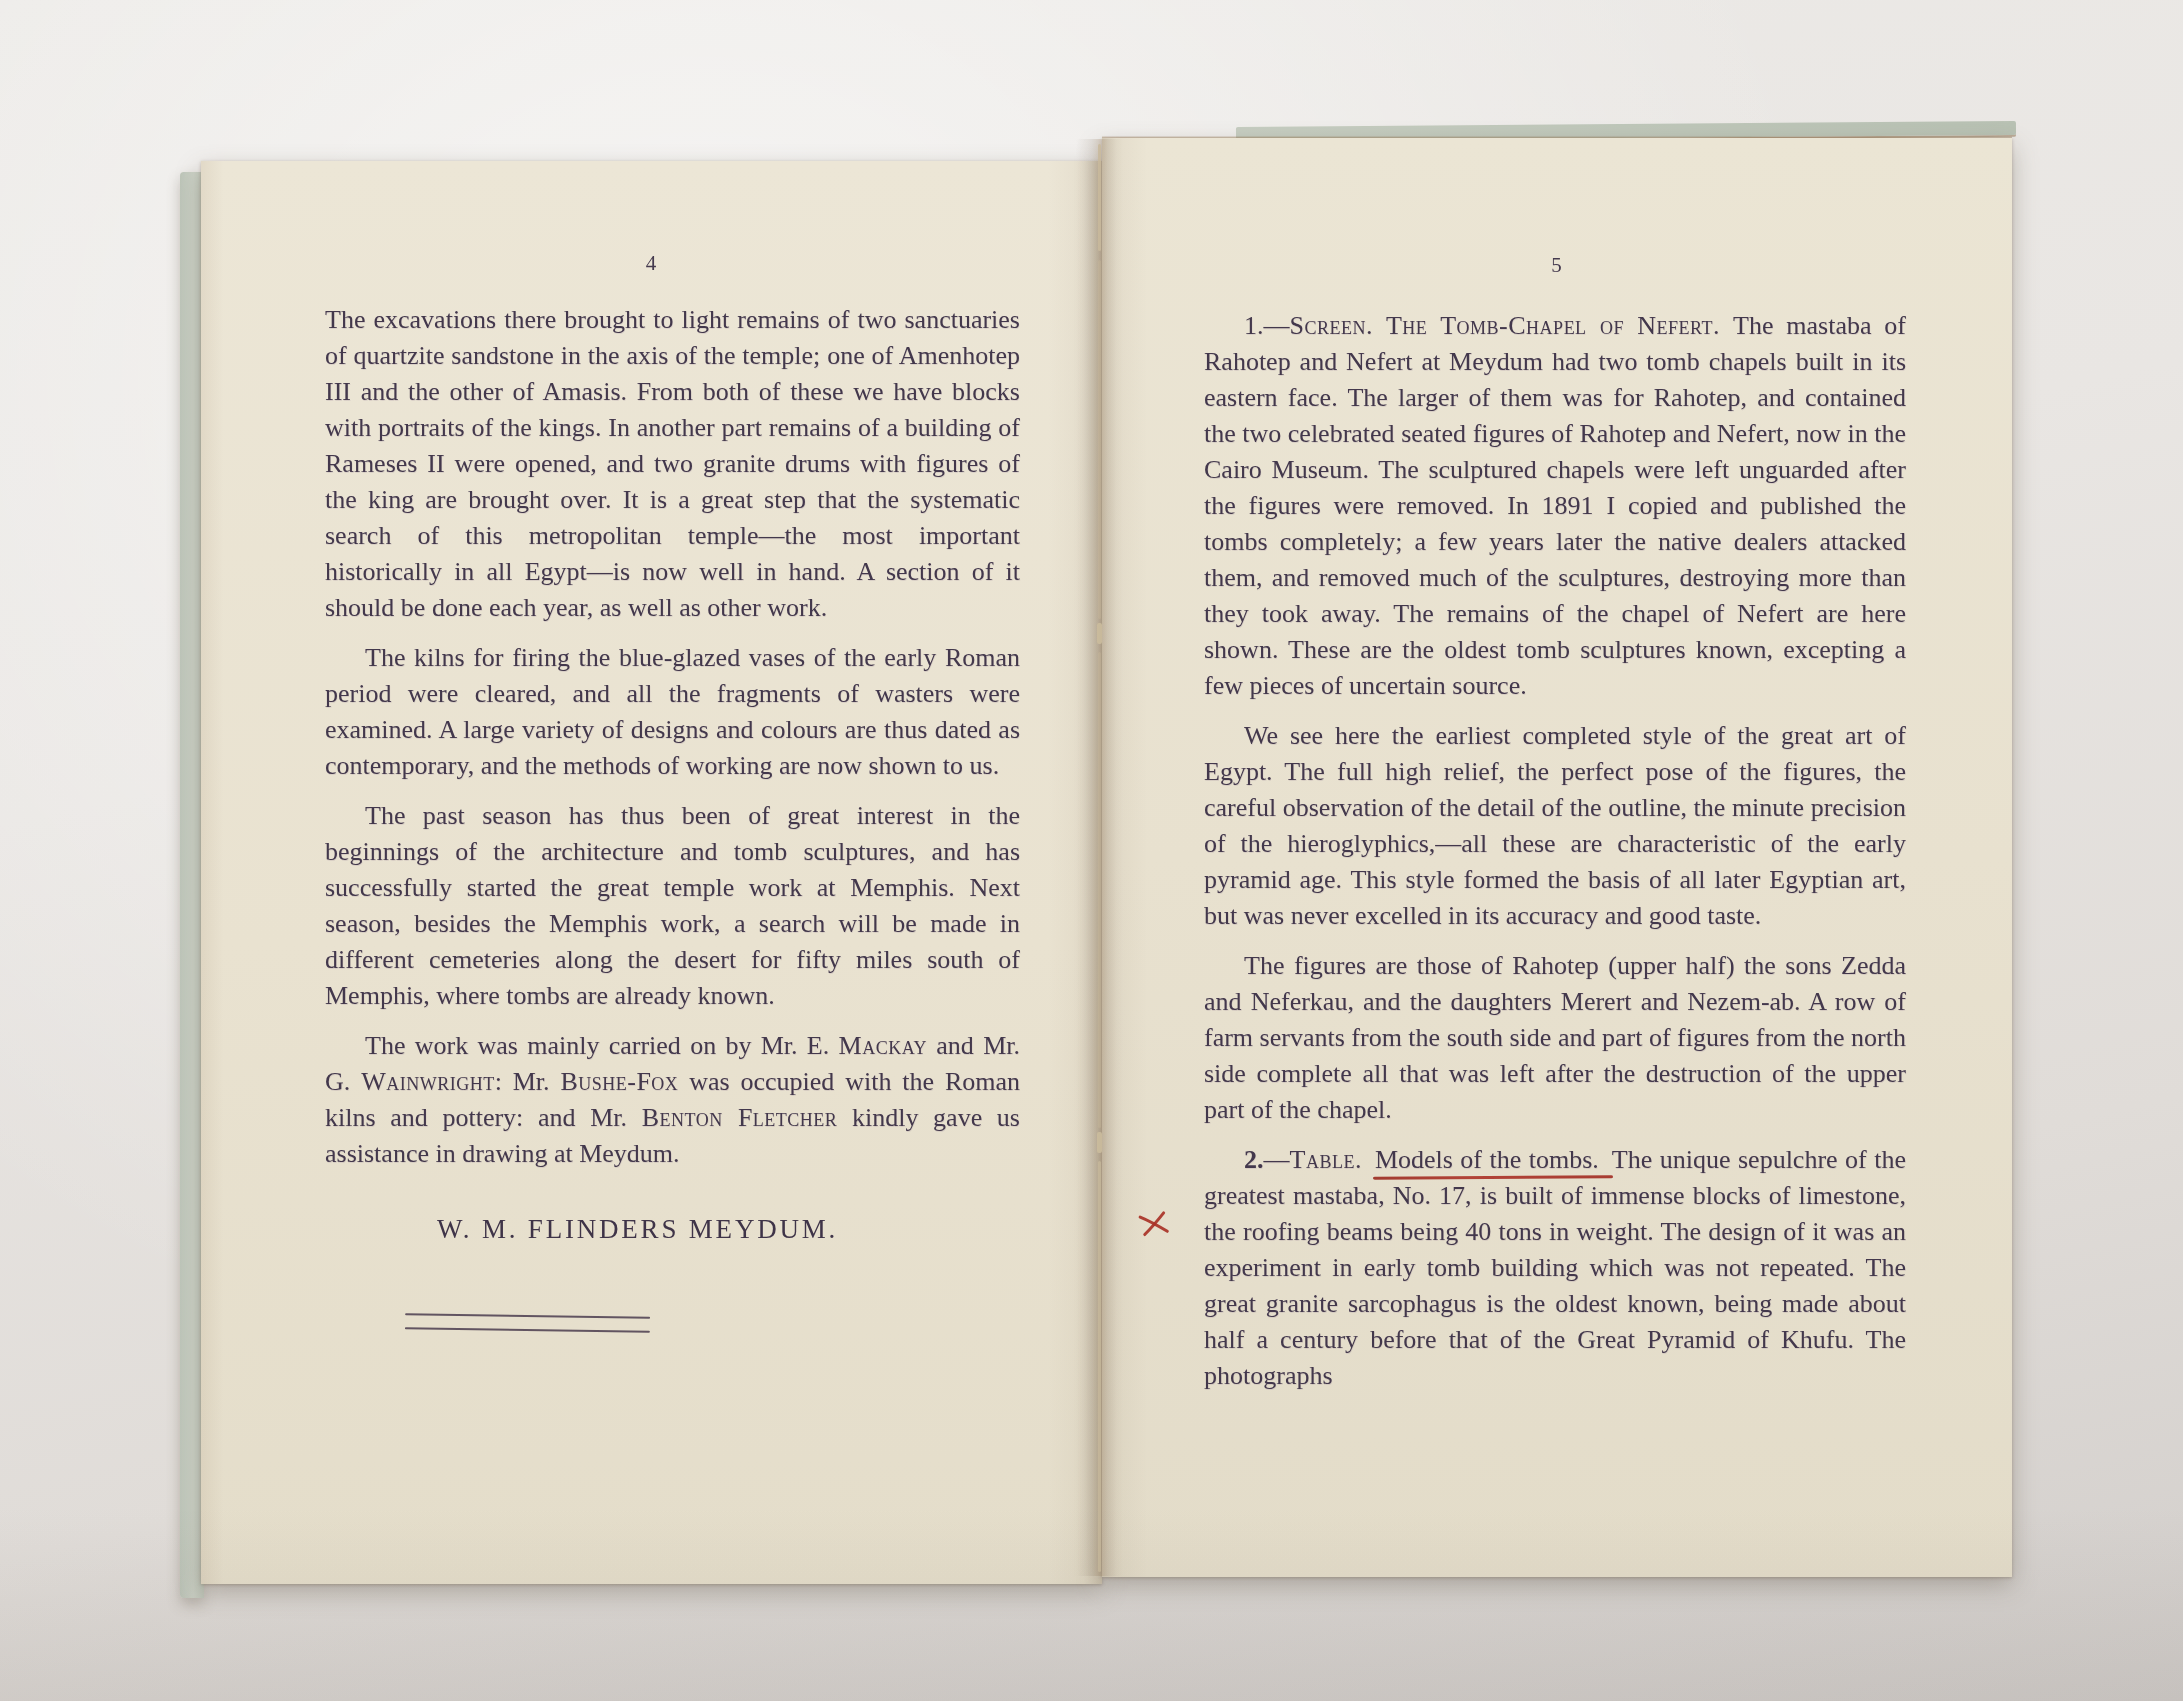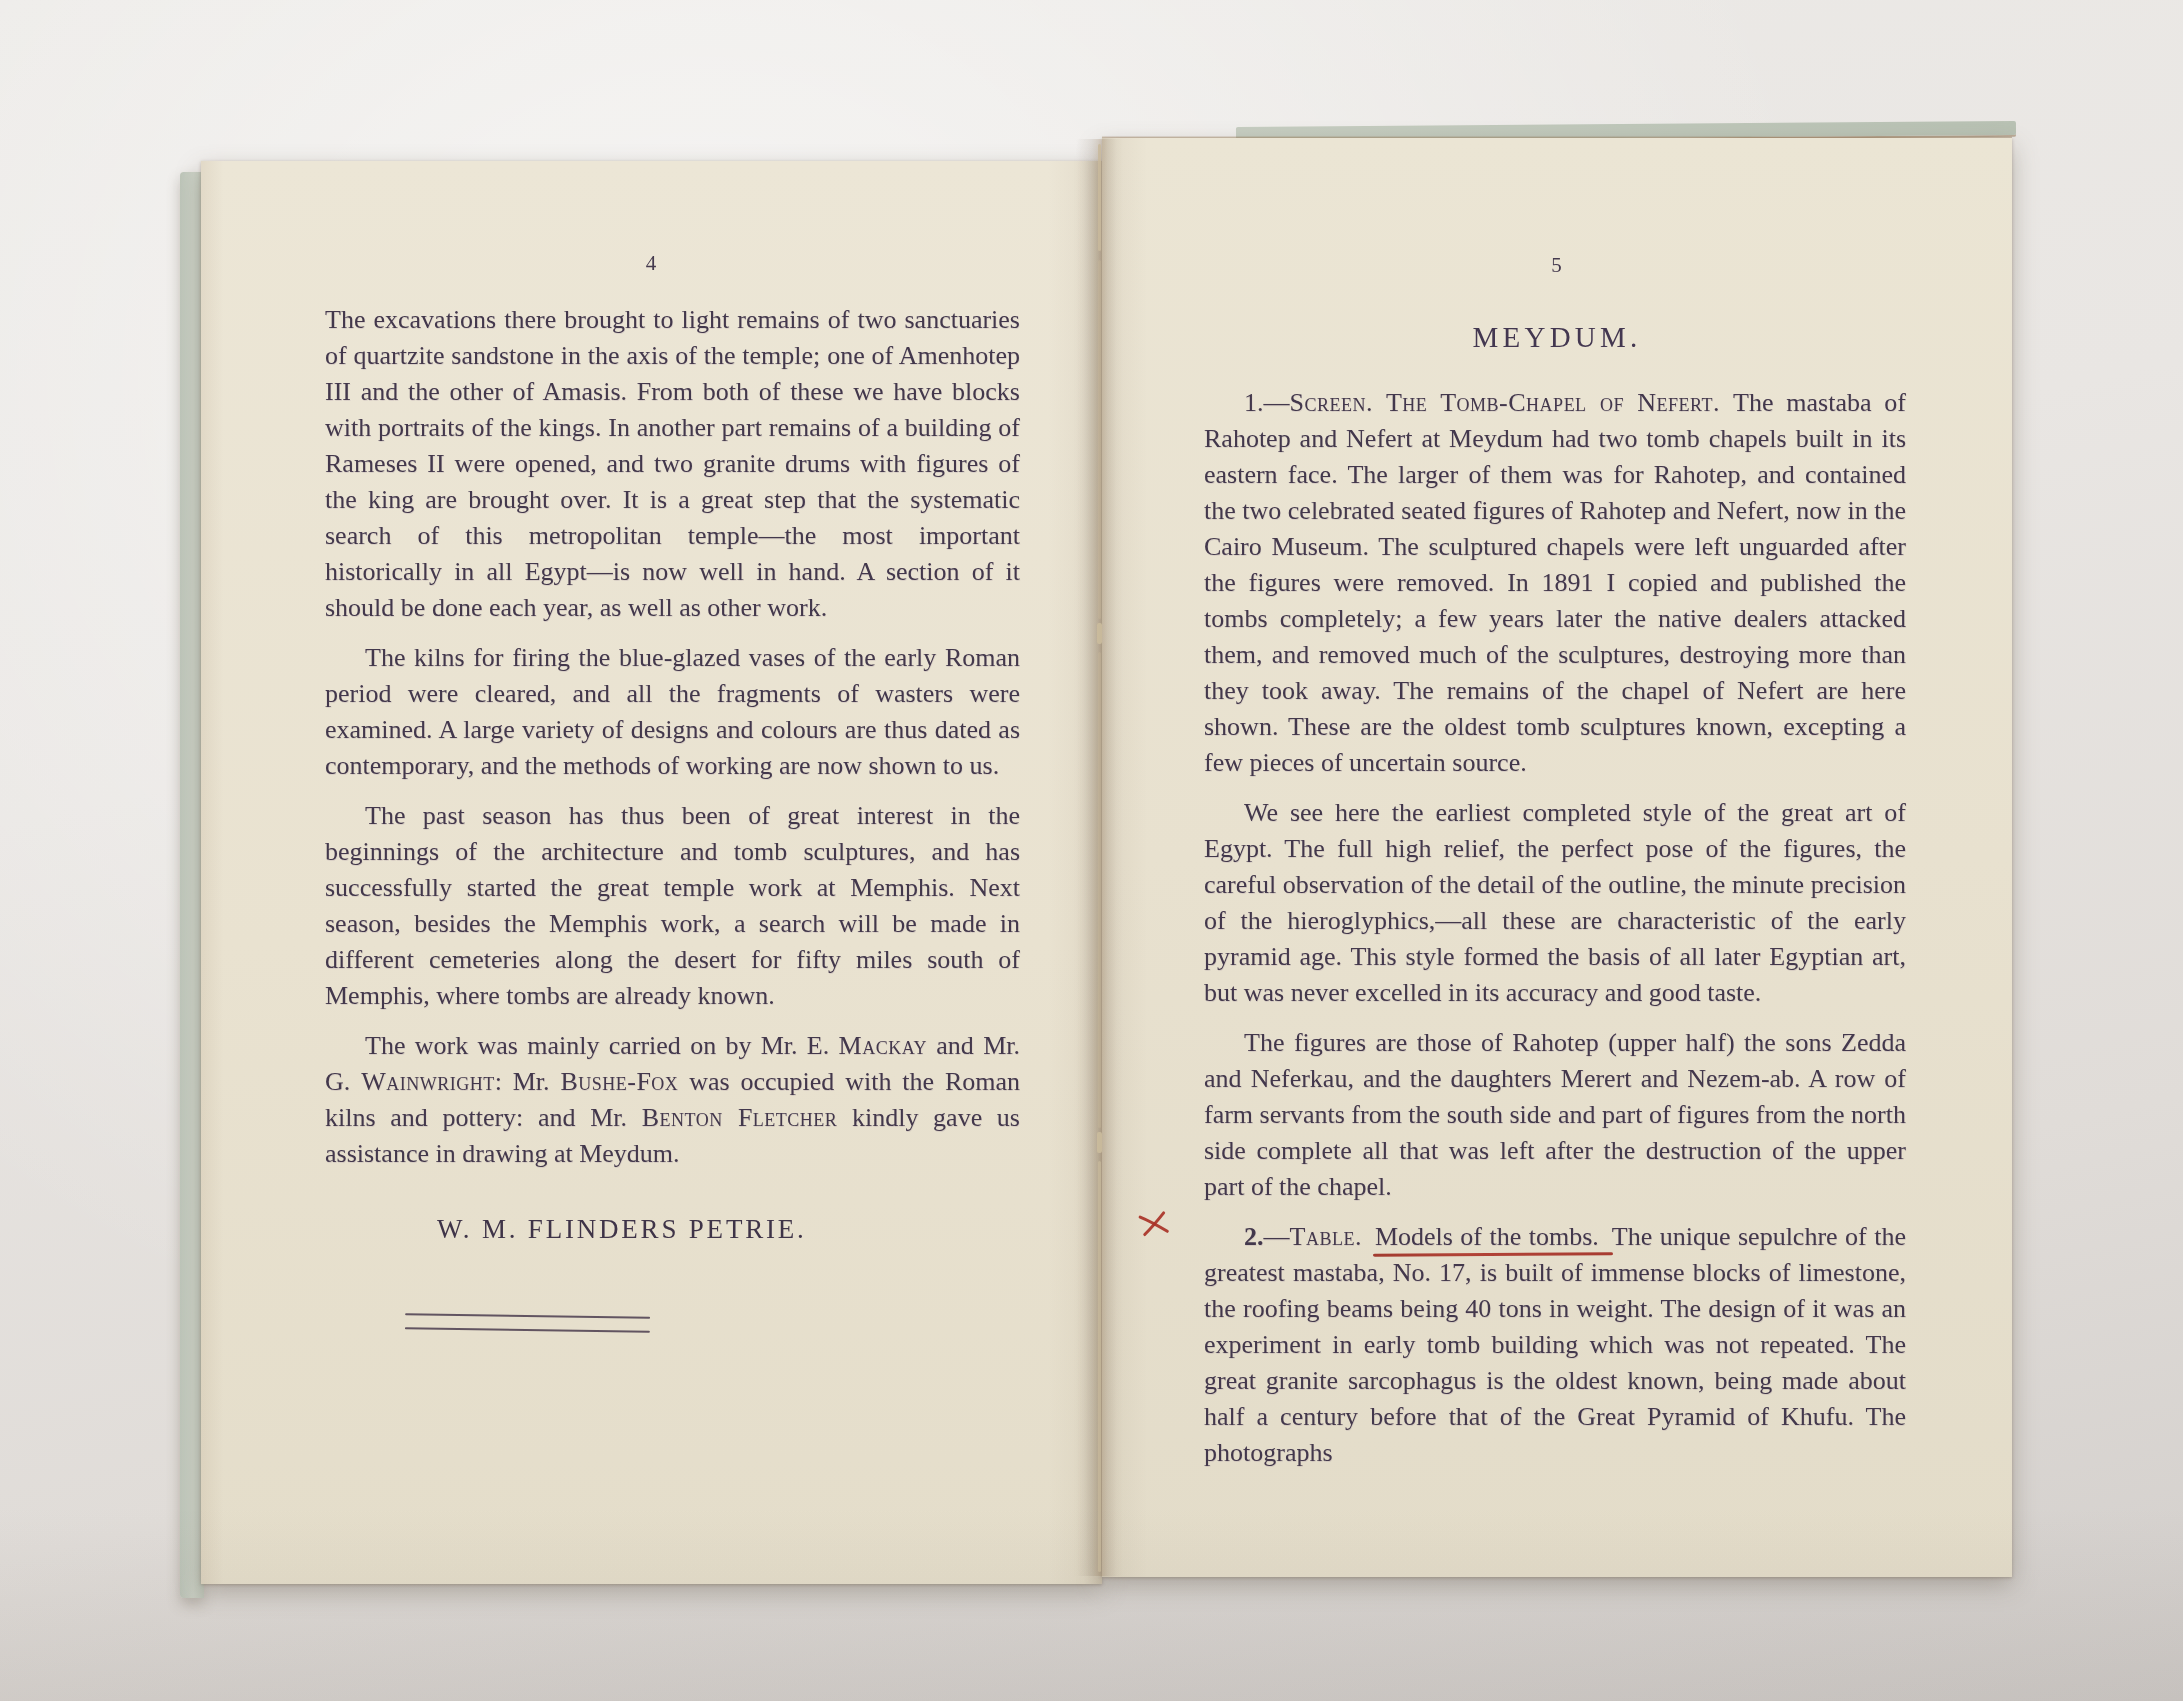--- a/index.html
+++ b/index.html
@@ -113,30 +113,29 @@
   <div class="cover-edge-top"></div>
 
   <div class="page page-left">
     <div class="pagenum">4</div>
     <div class="text-col" id="left-col">
         <p class=""><span class="seg-n">The excavations there brought to light remains of two sanctuaries of quartzite sandstone in the axis of the temple; one of Amenhotep III and the other of Amasis. From both of these we have blocks with portraits of the kings.  In another part remains of a building of Rameses II were opened, and two granite drums with figures of the king are brought over.  It is a great step that the systematic search of this metropolitan temple—the most important historically in all Egypt—is now well in hand.  A section of it should be done each year, as well as other work.</span></p>
         <p class="indent"><span class="seg-n">The kilns for firing the blue-glazed vases of the early Roman period were cleared, and all the fragments of wasters were examined.  A large variety of designs and colours are thus dated as contemporary, and the methods of working are now shown to us.</span></p>
         <p class="indent"><span class="seg-n">The past season has thus been of great interest in the beginnings of the architecture and tomb sculptures, and has successfully started the great temple work at Memphis.  Next season, besides the Memphis work, a search will be made in different cemeteries along the desert for fifty miles south of Memphis, where tombs are already known.</span></p>
         <p class="indent"><span class="seg-n">The work was mainly carried on by Mr. E. </span><span class="seg-sc">Mackay</span><span class="seg-n"> and Mr. G. </span><span class="seg-sc">Wainwright</span><span class="seg-n">: Mr. </span><span class="seg-sc">Bushe-Fox</span><span class="seg-n"> was occupied with the Roman kilns and pottery: and Mr. </span><span class="seg-sc">Benton Fletcher</span><span class="seg-n"> kindly gave us assistance in drawing at Meydum.</span></p>
       </div>
-    <div class="signature">W. M. FLINDERS PETRIE.</div>
+    <div class="signature">W. M. FLINDERS MEYDUM.</div>
     <div class="double-rule">
       <span></span>
       <span></span>
     </div>
   </div>
 
   <div class="page page-right">
     <div class="pagenum">5</div>
-    <h1 class="heading">MEYDUM.</h1>
     <div class="text-col" id="right-col">
         <p class="indent"><span class="seg-n">1.—</span><span class="seg-sc">Screen.</span><span class="seg-n"> </span><span class="seg-sc">The Tomb-Chapel of Nefert.</span><span class="seg-n"> The mastaba of Rahotep and Nefert at Meydum had two tomb chapels built in its eastern face.  The larger of them was for Rahotep, and contained the two celebrated seated figures of Rahotep and Nefert, now in the Cairo Museum.  The sculptured chapels were left unguarded after the figures were removed.  In 1891 I copied and published the tombs completely; a few years later the native dealers attacked them, and removed much of the sculptures, destroying more than they took away.  The remains of the chapel of Nefert are here shown.  These are the oldest tomb sculptures known, excepting a few pieces of uncertain source.</span></p>
         <p class="indent"><span class="seg-n">We see here the earliest completed style of the great art of Egypt.  The full high relief, the perfect pose of the figures, the careful observation of the detail of the outline, the minute precision of the hieroglyphics,—all these are characteristic of the early pyramid age.  This style formed the basis of all later Egyptian art, but was never excelled in its accuracy and good taste.</span></p>
         <p class="indent"><span class="seg-n">The figures are those of Rahotep (upper half) the sons Zedda and Neferkau, and the daughters Merert and Nezem-ab.  A row of farm servants from the south side and part of figures from the north side complete all that was left after the destruction of the upper part of the chapel.</span></p>
         <p class="indent"><span class="seg-b">2.</span><span class="seg-n">—</span><span class="seg-sc">Table.</span><span class="seg-n"> </span><span class="seg-ru">Models of the tombs.</span><span class="seg-n"> The unique sepulchre of the greatest mastaba, No. 17, is built of immense blocks of limestone, the roofing beams being 40 tons in weight.  The design of it was an experiment in early tomb building which was not repeated.  The great granite sarcophagus is the oldest known, being made about half a century before that of the Great Pyramid of Khufu.  The photographs</span></p>
       </div>
     <svg class="red-x" viewBox="0 0 76 62">
       <path d="M9 17 C 24 23, 50 37, 68 48"></path>
       <path d="M60 8 C 49 22, 33 41, 19 55"></path>
     </svg>

